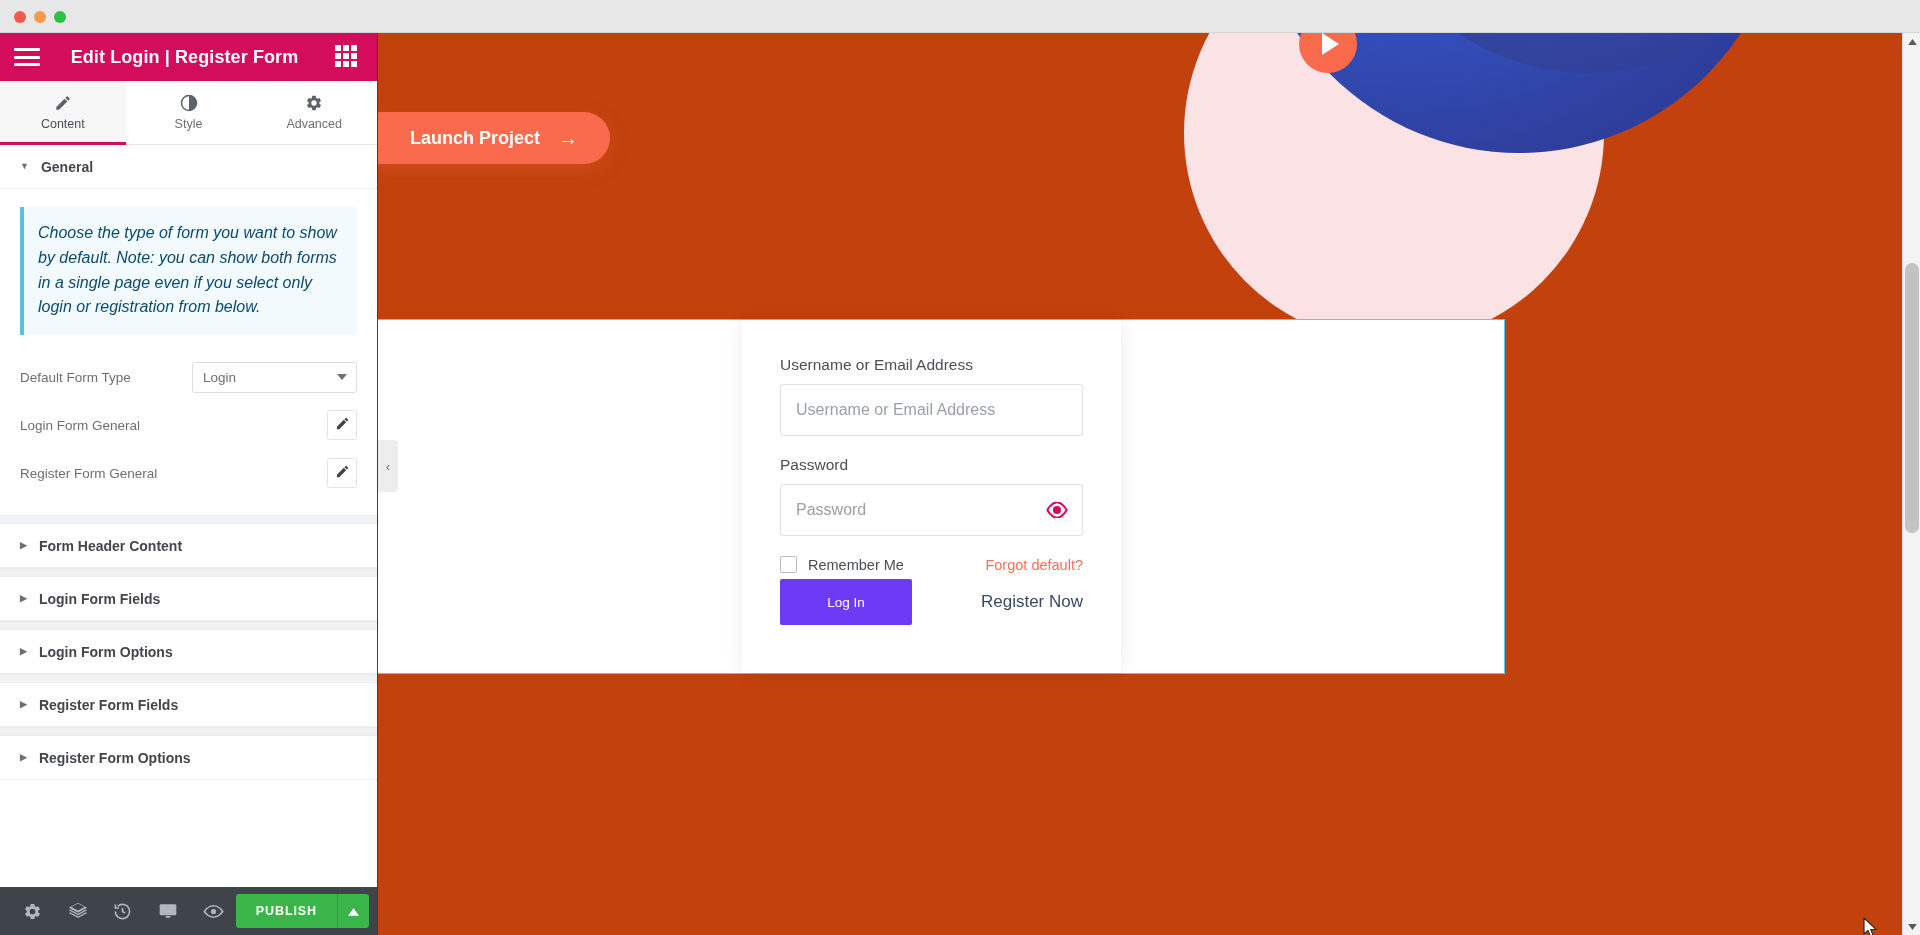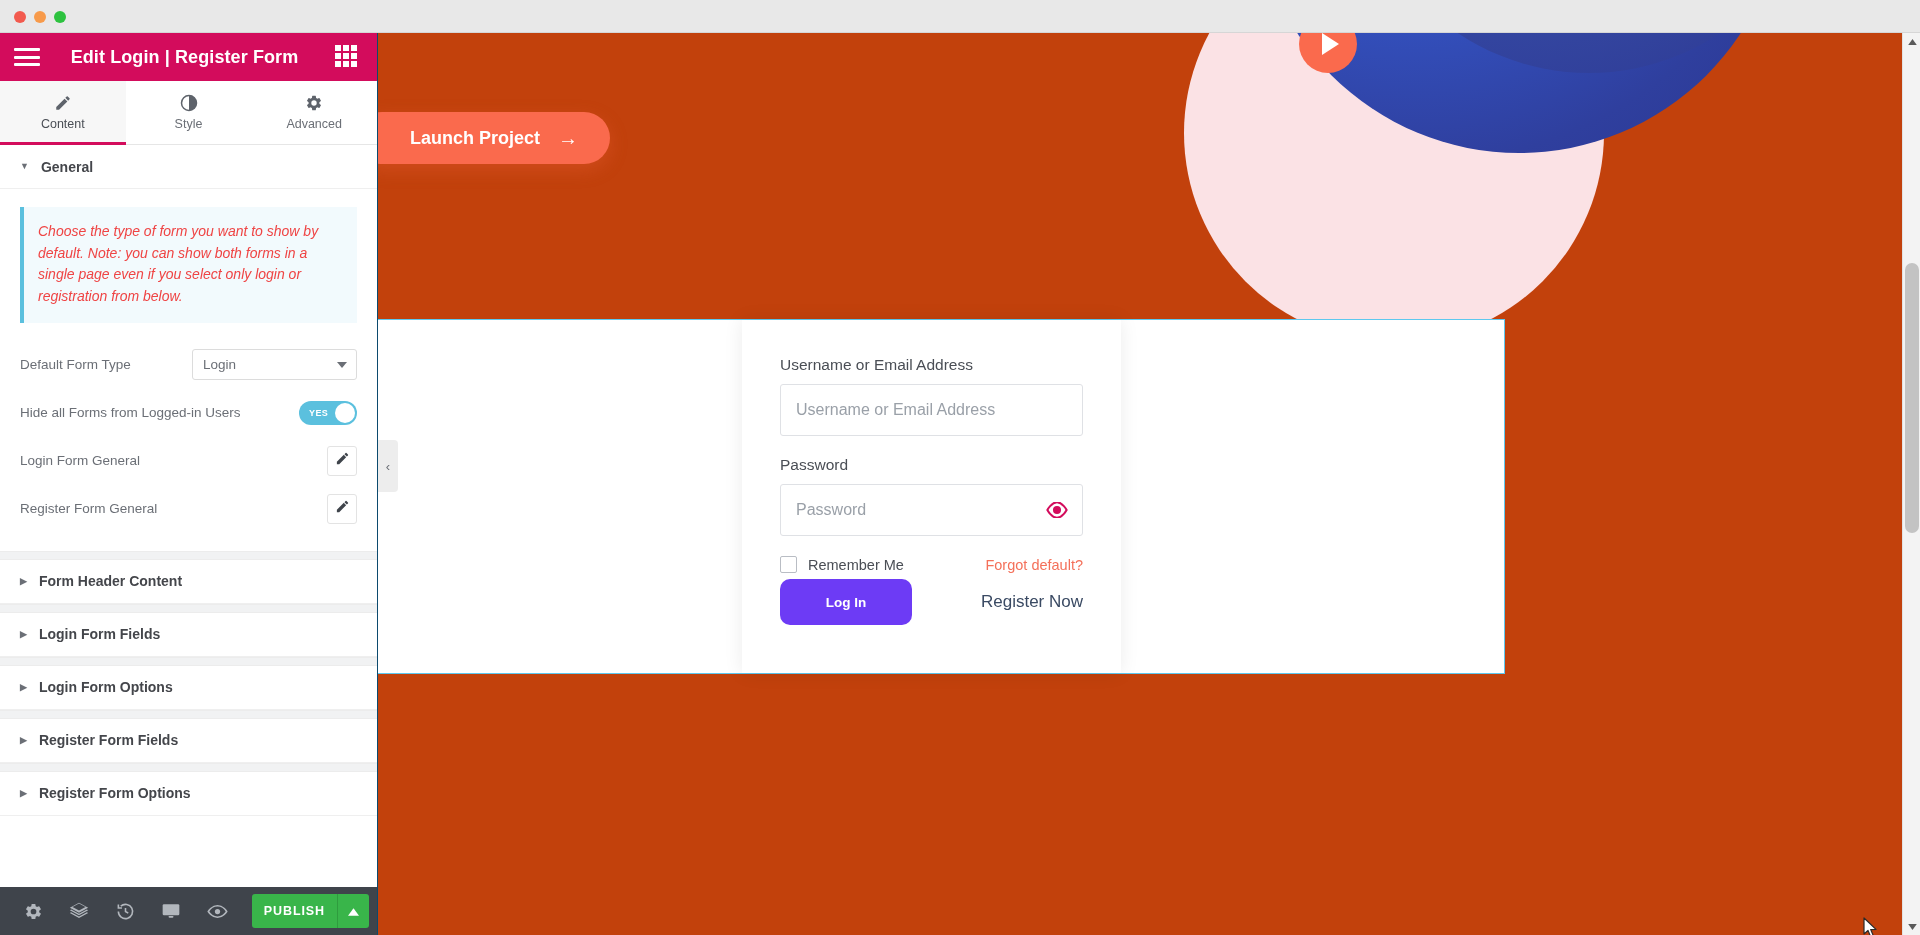--- a/index.html
+++ b/index.html
@@ -83,22 +83,22 @@
     background: #fff;
   }
   .sec-head .caret { font-size: 9px; color: #6b6f76; line-height: 1; }
   .sec-sep { height: 9px; background: #f1f2f3; border-top: 1px solid #ececec; border-bottom: 1px solid #ececec;}
 
   .general-body { padding: 18px 20px 14px 20px; }
 
   .notice {
     background: #f2fafd; border-left: 4px solid #5bc0de;
     padding: 14px 16px 15px 14px;
-    font-style: italic; font-size: 14px; line-height: 1.55;
-    color: #ef4444;
+    font-style: italic; font-size: 16px; line-height: 1.55;
+    color: #0c4a6e;
     margin-bottom: 22px;
   }
 
   .ctl-row {
     display: flex; align-items: center; justify-content: space-between;
     min-height: 40px; margin-bottom: 8px;
   }
   .ctl-label { font-size: 13.5px; color: #6b6f76; }
 
   .select {
@@ -137,21 +137,21 @@
     height: 48px; background: #3f444b; display: flex; align-items: center;
     padding: 0 0 0 10px; gap: 0; flex: 0 0 48px;
   }
   .foot-icon {
     width: 46px; height: 48px; display: flex; align-items: center; justify-content: center;
     cursor: pointer;
   }
   .publish-wrap { margin-left: auto; display: flex; height: 34px; margin-right: 8px; }
   .publish-btn {
     background: #39b54a; color: #fff; font-size: 12.5px; font-weight: bold;
-    letter-spacing: .9px; padding: 0 12px; display: flex; align-items: center;
+    letter-spacing: .9px; padding: 0 20px; display: flex; align-items: center;
     border-radius: 3px 0 0 3px; cursor: pointer;
   }
   .publish-caret {
     background: #39b54a; width: 32px; display: flex; align-items: center; justify-content: center;
     border-left: 1px solid #2f9c3e; border-radius: 0 3px 3px 0; cursor: pointer;
   }
 
   
   .collapse-handle {
     position: absolute; left: 378px; top: 440px;
@@ -234,23 +234,23 @@
   }
   .remember { display: flex; align-items: center; gap: 11px; }
   .checkbox {
     width: 17px; height: 17px; border: 1px solid #b9bdc4; border-radius: 2px; background: #fff;
     cursor: pointer;
   }
   .remember-label { font-size: 14.5px; color: #4a4e55; }
   .forgot { font-size: 14.5px; color: #f4705a; cursor: pointer; }
   .row-submit { display: flex; align-items: center; justify-content: space-between; }
   .login-btn {
-    background: #6d3bf5; color: #fff; font-size: 13.5px; font-weight: bold;
+    background: #6d3bf5; color: #fff; font-size: 13.5px; font-weight: normal;
     width: 132px; height: 46px; display: flex; align-items: center; justify-content: center;
-    border-radius: 10px; cursor: pointer;
+    border-radius: 2px; cursor: pointer;
   }
   .register-now { font-size: 17px; color: #3a4a63; cursor: pointer; }
 
   
   .vscroll {
     position: absolute; right: 0; top: 33px; width: 18px; height: 902px;
     background: #f3f3f3; border-left: 1px solid #e2e2e2; z-index: 30;
   }
   .vscroll .arrow-up, .vscroll .arrow-down {
     position: absolute; left: 0; width: 18px; height: 17px;
@@ -338,27 +338,20 @@
         <div class="notice">Choose the type of form you want to show by default. Note: you can show both forms in a single page even if you select only login or registration from below.</div>
 
         <div class="ctl-row">
           <span class="ctl-label">Default Form Type</span>
           <div class="select">
             <span>Login</span>
             <span class="arrow"></span>
           </div>
         </div>
 
-        <div class="ctl-row">
-          <span class="ctl-label">Hide all Forms from Logged-in Users</span>
-          <div class="toggle">
-            <span class="yes">YES</span>
-            <span class="knob"></span>
-          </div>
-        </div>
 
         <div class="ctl-row">
           <span class="ctl-label">Login Form General</span>
           <div class="icon-btn">
             <span>
               <svg width="15" height="15" viewBox="0 0 24 24" fill="#3f444b">
                 <path d="M3 17.25V21h3.75L17.81 9.94l-3.75-3.75L3 17.25zM20.71 7.04a1 1 0 0 0 0-1.41l-2.34-2.34a1 1 0 0 0-1.41 0l-1.83 1.83 3.75 3.75 1.83-1.83z"></path>
               </svg>
             </span>
           </div>

